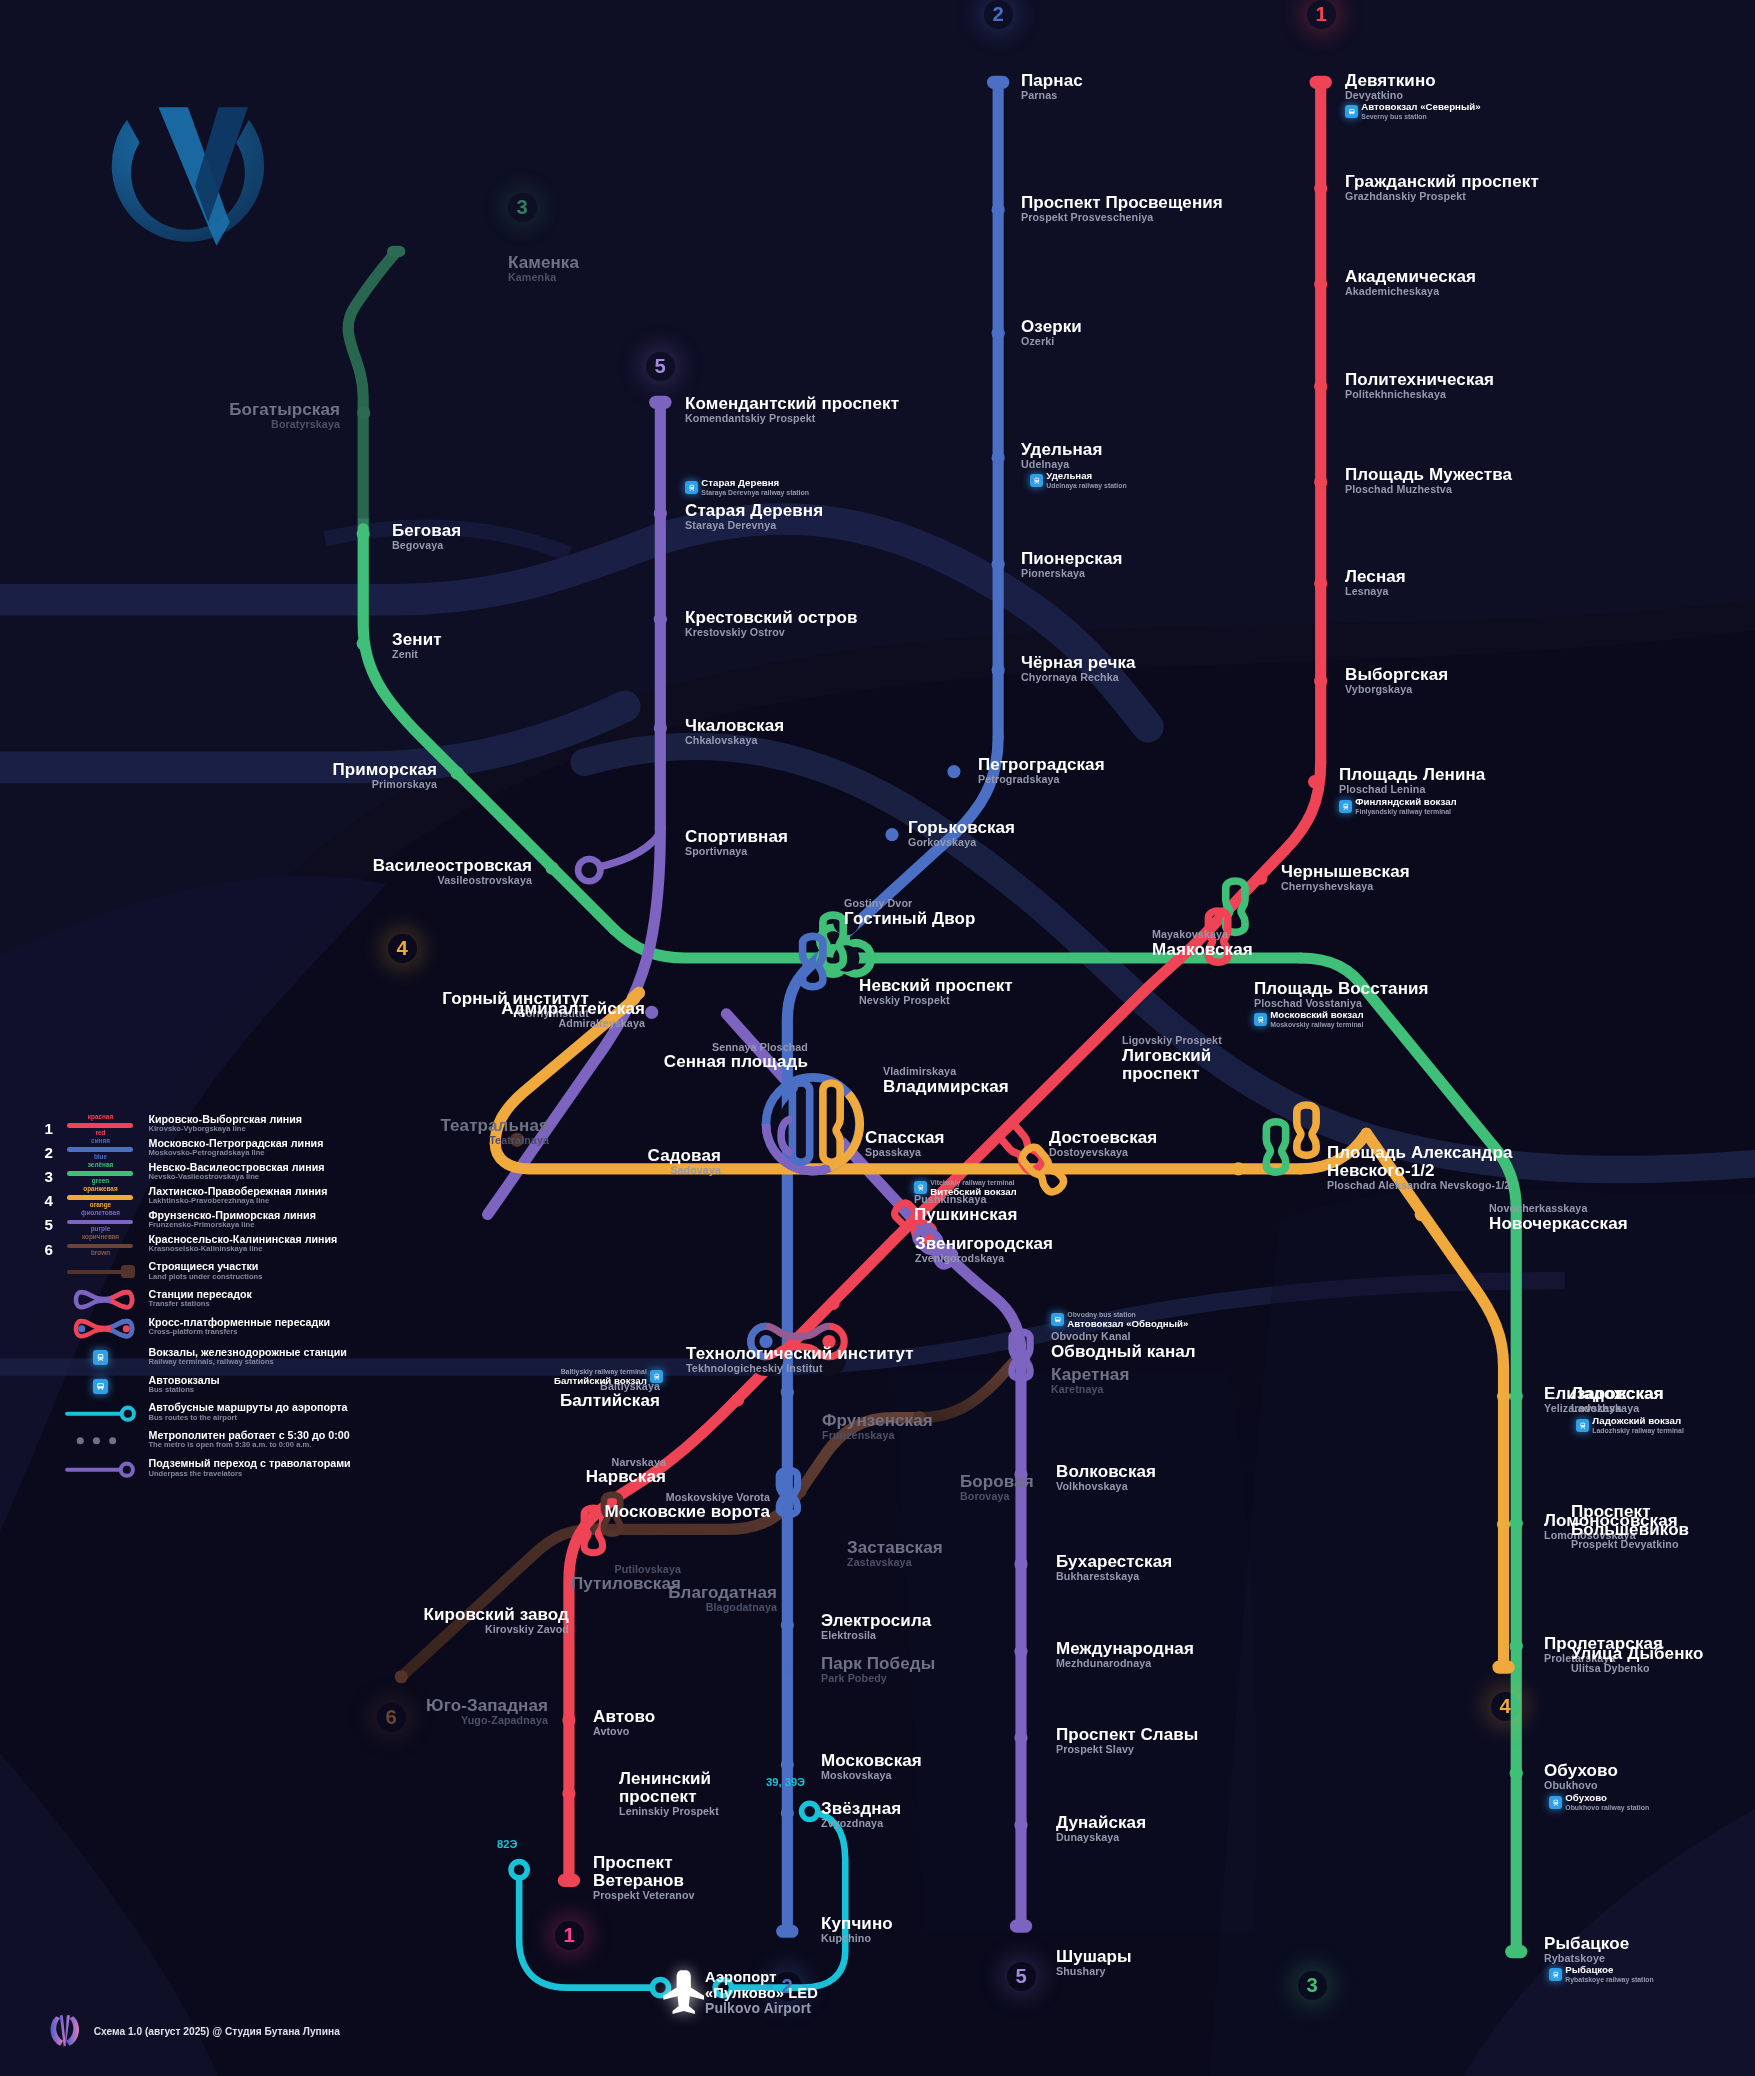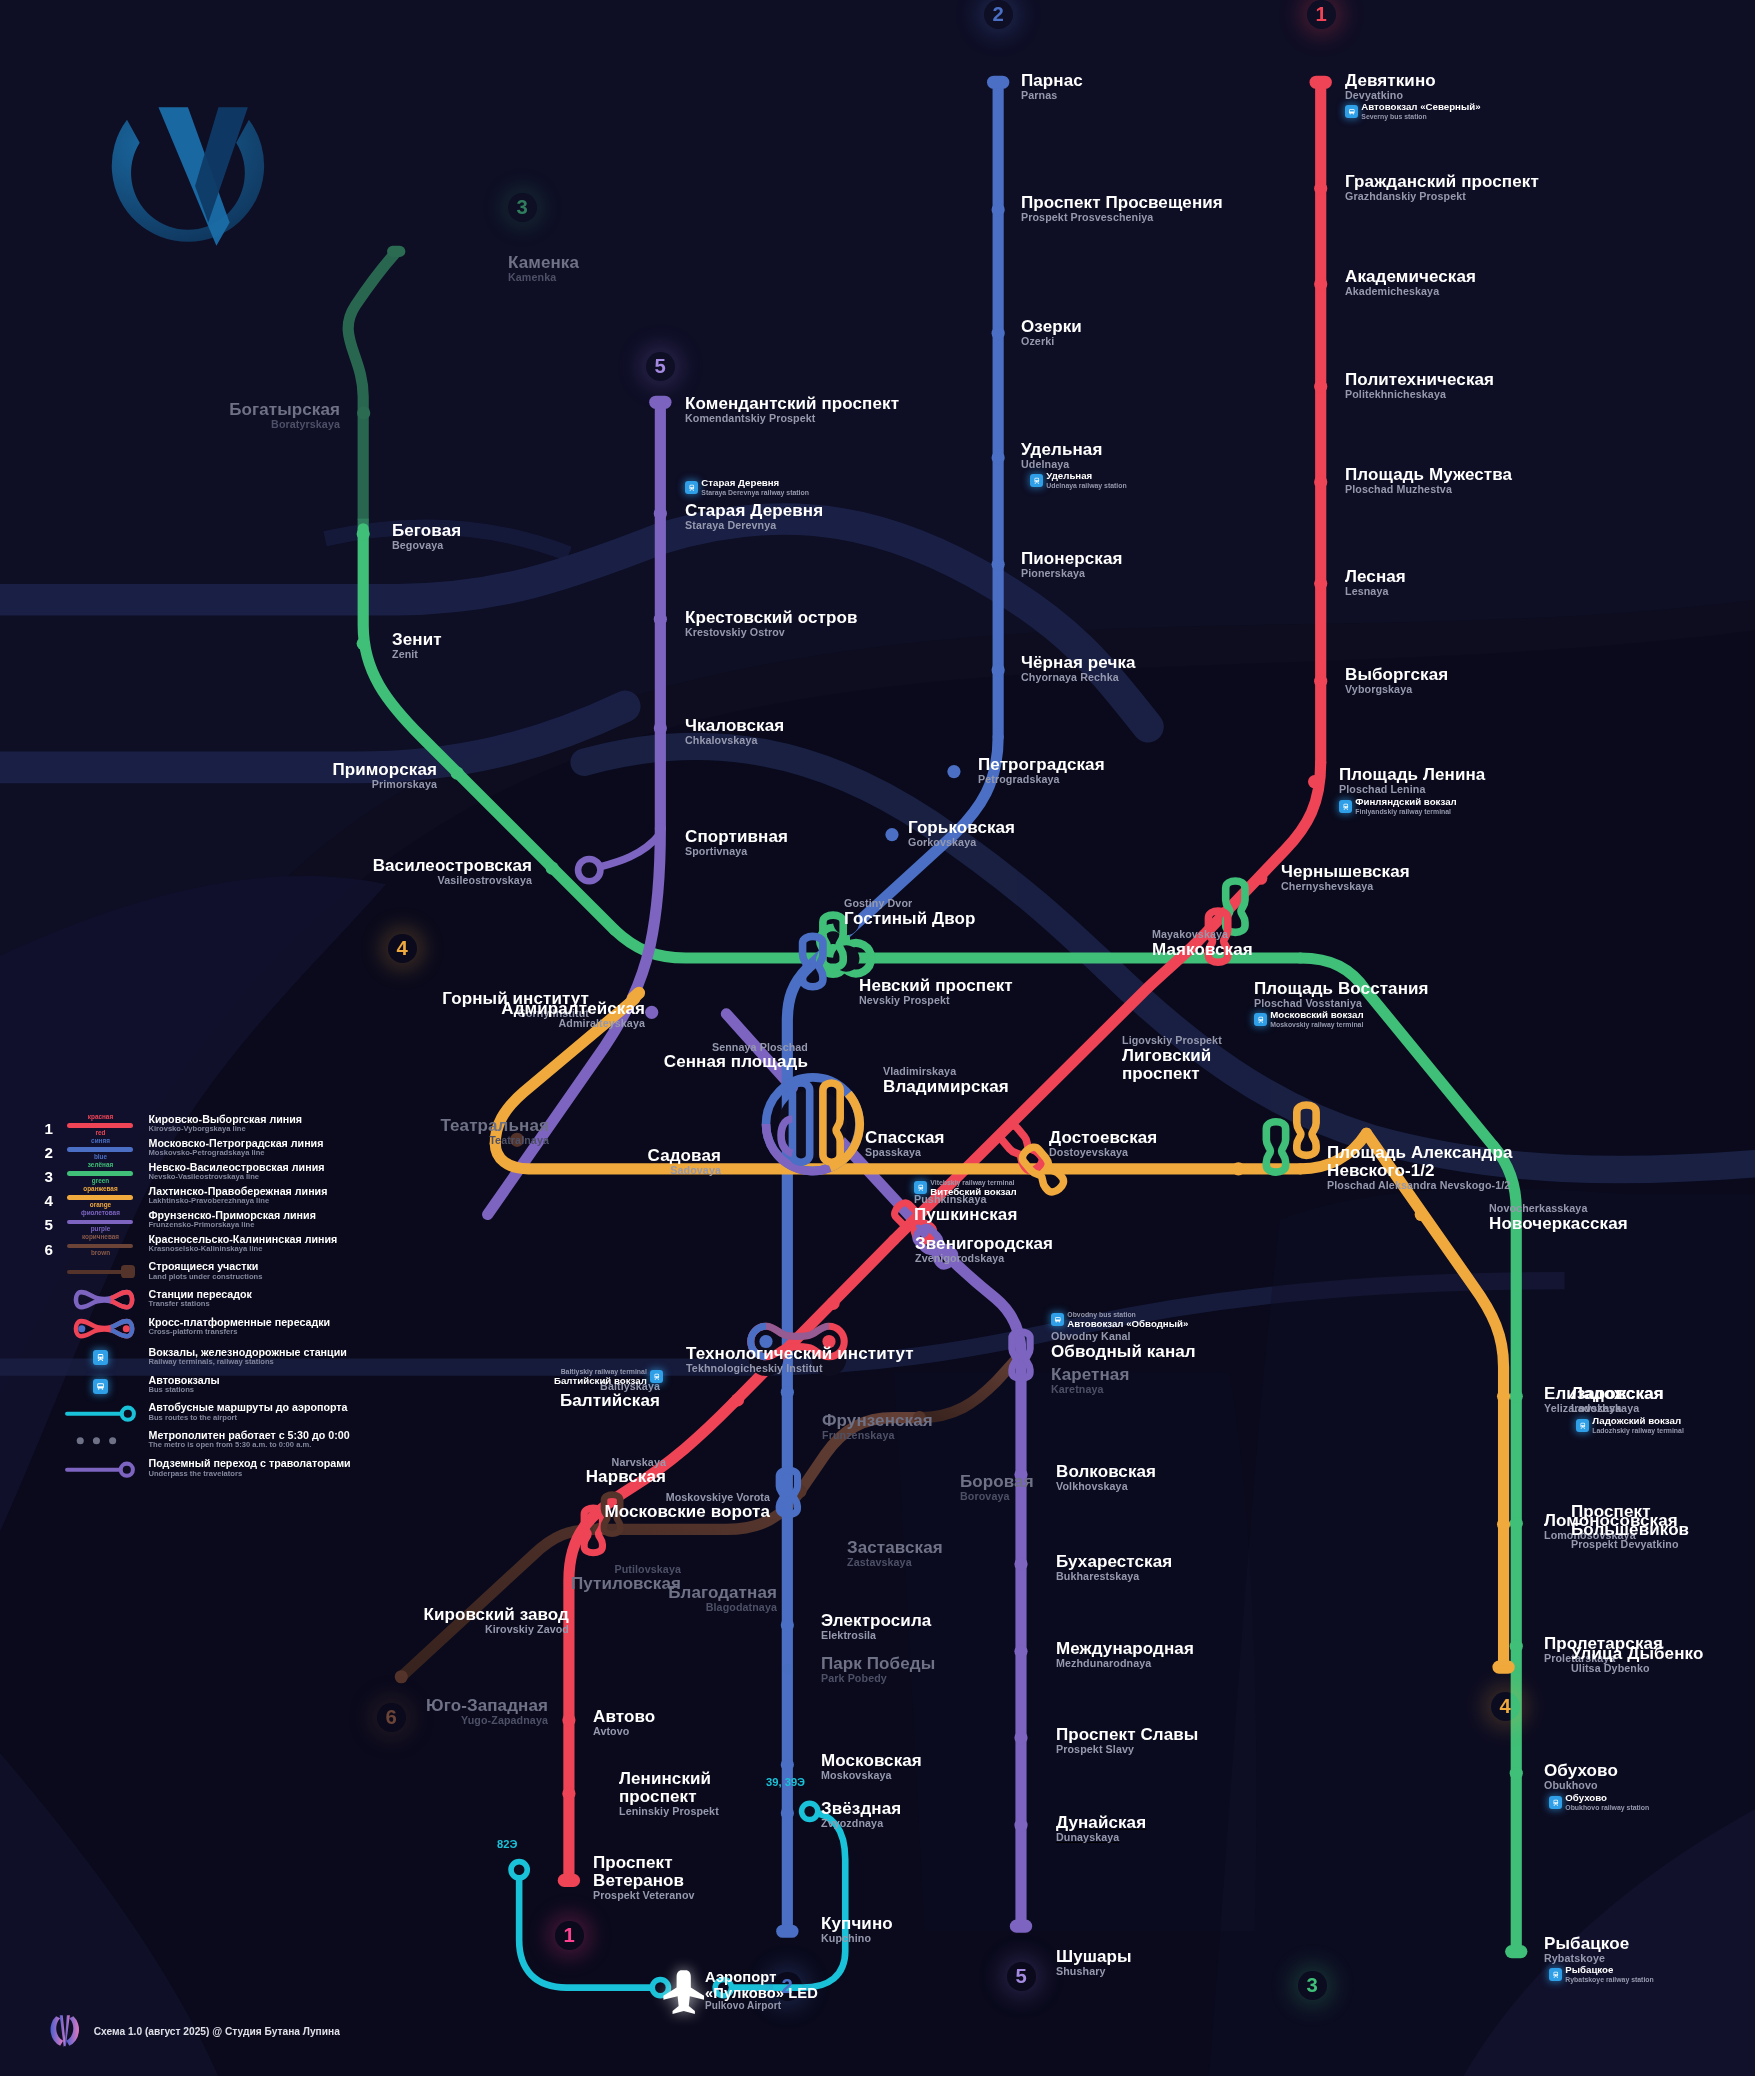--- a/index.html
+++ b/index.html
@@ -876,21 +876,21 @@
 
 <div class="lbl" style="left:497px;top:1839px;color:#19c2d8;font-size:11.2px;font-weight:700;">
   <span>82Э</span>
 </div>
 <div class="lbl" style="left:766px;top:1777px;color:#19c2d8;font-size:11.2px;font-weight:700;">
   <span>39, 39Э</span>
 </div>
 <div class="lbl" style="left:705px;top:1970px;">
   <div class="ru" style="font-size:14.7px;">Аэропорт</div>
   <div class="ru" style="font-size:14.7px;">«Пулково» LED</div>
-  <div class="en" style="font-size:10px;">Pulkovo Airport</div>
+  <div class="en" style="font-size:14px;">Pulkovo Airport</div>
 </div>
 
 <div id="legend">
 
   <div class="lg-row">
     <div class="lg-num">1</div>
     <div class="lg-swatch">
       <div class="lg-cap" style="color:#ef4455;">красная</div>
       <div class="lg-bar" style="background:#ef4455;"></div>
       <div class="lg-cap2" style="color:#ef4455;">red</div>

